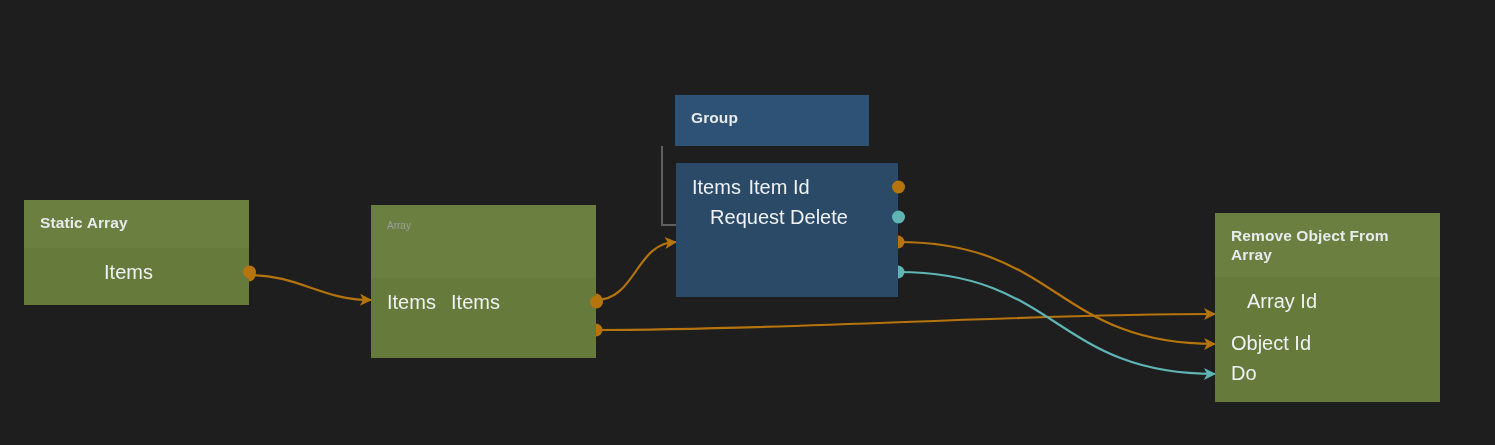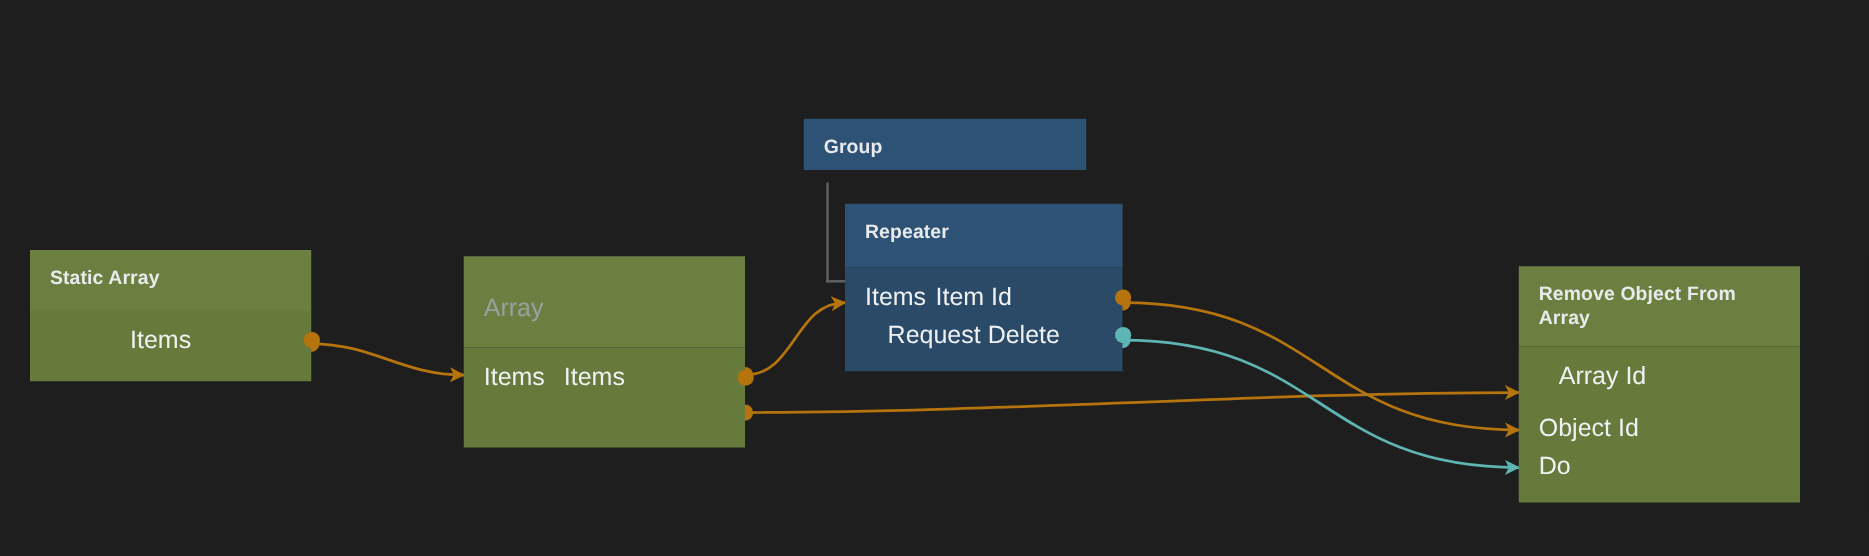--- a/index.html
+++ b/index.html
@@ -37,25 +37,25 @@
     padding: 14px 16px 12px 16px;
   }
   .node-title {
     font-size: 15.5px;
     font-weight: bold;
     color: #e8eaec;
     line-height: 1.22;
     letter-spacing: 0.1px;
   }
   .node-subtitle {
-    font-size: 20px;
+    font-size: 10px;
     font-weight: normal;
     color: #9aa0a0;
     line-height: 1.25;
-    margin-top: 16px;
+    margin-top: 1px;
   }
   .node-body {
     box-sizing: border-box;
     flex: 1 1 auto;
     padding: 9px 0 14px 0;
     position: relative;
   }
   .port-row {
     position: relative;
     height: 30px;
@@ -146,28 +146,25 @@
               <span class="port-label">Items</span>
             </div>
             <div class="port-row out" style="position: absolute; inset: 0px;">
               <span class="port-label">Items</span>
               <span class="port-dot out-dot" style="background: rgb(181, 116, 13);"></span>
             </div>
           </div>
         </div>
       </div>
       <div class="node blue group-node" style="left: 643px; top: 95px; width: 226px; height: 51px;">
-        <div class="node-header" style="height: 41px;">
+        <div class="node-header" style="height: 51px; margin-left: 32px;">
           <div class="node-title">Group</div>
         </div>
       </div>
       <div class="node blue" style="left: 676px; top: 163px; width: 222px; height: 134px;">
-        <div class="node-header" style="height: 53px;">
-          <div class="node-title">Repeater</div>
-        </div>
         <div class="node-body">
           <div style="position: relative; height: 30px;">
             <div class="port-row in" style="position: absolute; inset: 0px;">
               <span class="port-label">Items</span>
             </div>
             <div class="port-row out" style="position: absolute; inset: 0px;">
               <span class="port-label">Item Id</span>
               <span class="port-dot out-dot" style="background: rgb(181, 116, 13);"></span>
             </div>
           </div>

